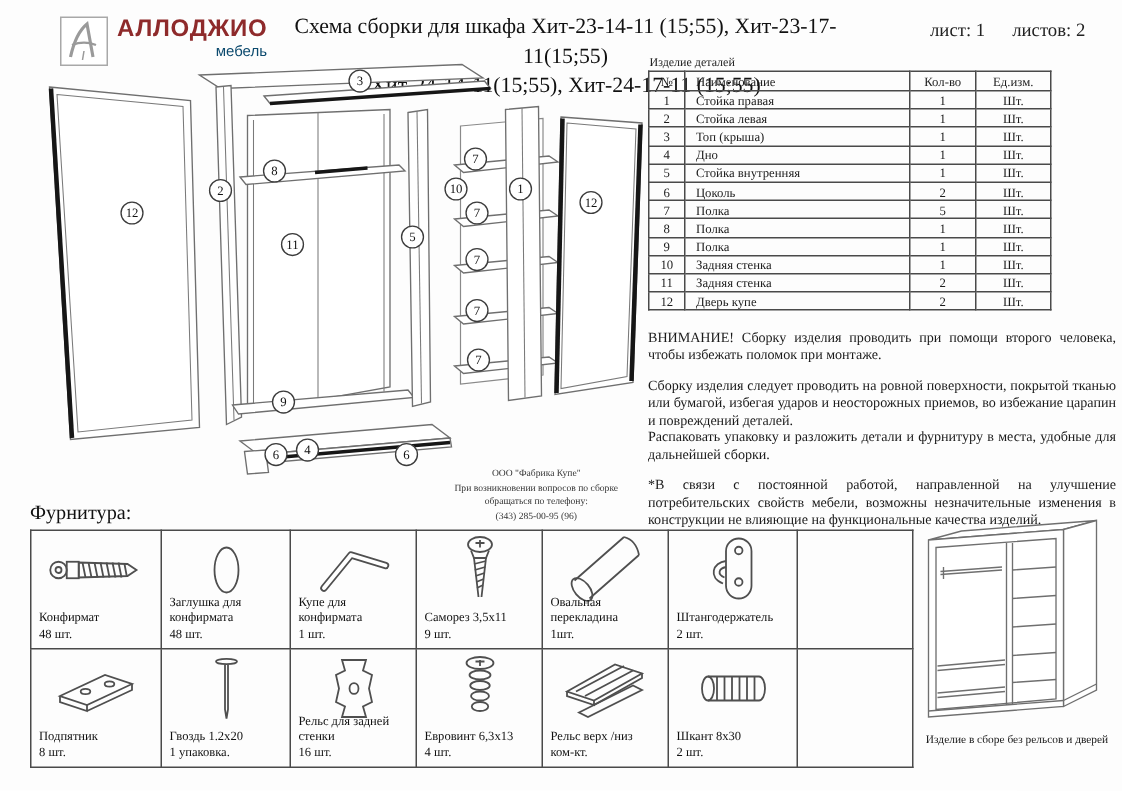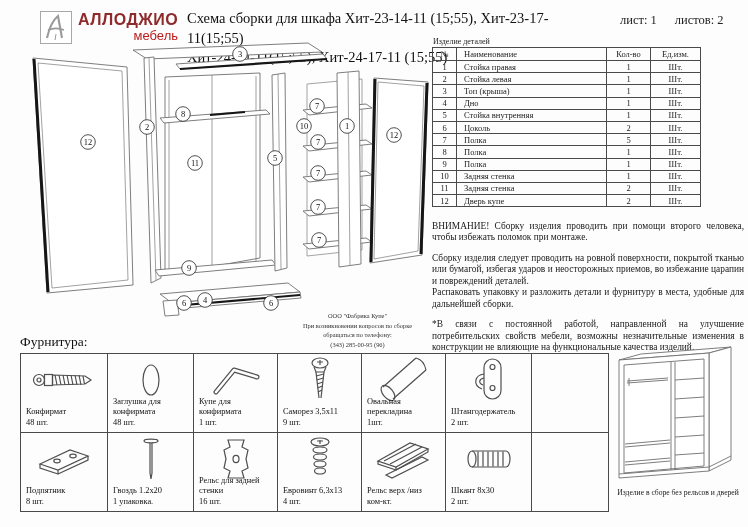--- a/index.html
+++ b/index.html
@@ -10,22 +10,22 @@
     font-family:"Liberation Serif","DejaVu Serif",serif; color:#1c1c1c;
   }
 
   
   .logo-box { position:absolute; left:40px; top:11px; width:32px; height:33px;
     border:1.5px solid #a8a8a8; background:#fff; display:flex; align-items:center; justify-content:center; }
   .brand { position:absolute; left:78px; top:12px; width:100px; text-align:right; }
   .brand-name { font-family:"Liberation Sans","DejaVu Sans",sans-serif; font-weight:bold;
     font-size:16px; letter-spacing:.5px; color:#8e2a2b; line-height:1.05; }
   .brand-sub { font-family:"Liberation Sans","DejaVu Sans",sans-serif;
-    font-size:13px; color:#b91c1c; line-height:1.1; }
-  .doc-title { position:absolute; left:187px; top:9px; width:380px; font-size:14.5px; line-height:1.35; color:#111; }
+    font-size:10px; color:#0c4a6e; line-height:1.1; }
+  .doc-title { position:absolute; left:187px; top:9px; width:380px; font-size:14.5px; line-height:1.35; color:#111;text-align:center; }
   .sheet-info { position:absolute; left:620px; top:13px; font-size:12.5px; color:#222; display:flex; gap:18px; white-space:nowrap; }
 
   
   .exploded { position:absolute; left:20px; top:42px; }
   .exploded polygon, .exploded path, .exploded line, .exploded rect { vector-effect:non-scaling-stroke; }
   .pnl { fill:#ffffff; stroke:#6f6f6f; stroke-width:0.9; }
   .pnl-light { fill:#ffffff; stroke:#8a8a8a; stroke-width:0.8; }
   .edge-dark { stroke:#161616; stroke-width:3; fill:none; }
   .edge-dark2 { stroke:#161616; stroke-width:2.2; fill:none; }
   .thin { stroke:#7a7a7a; stroke-width:0.7; fill:none; }

